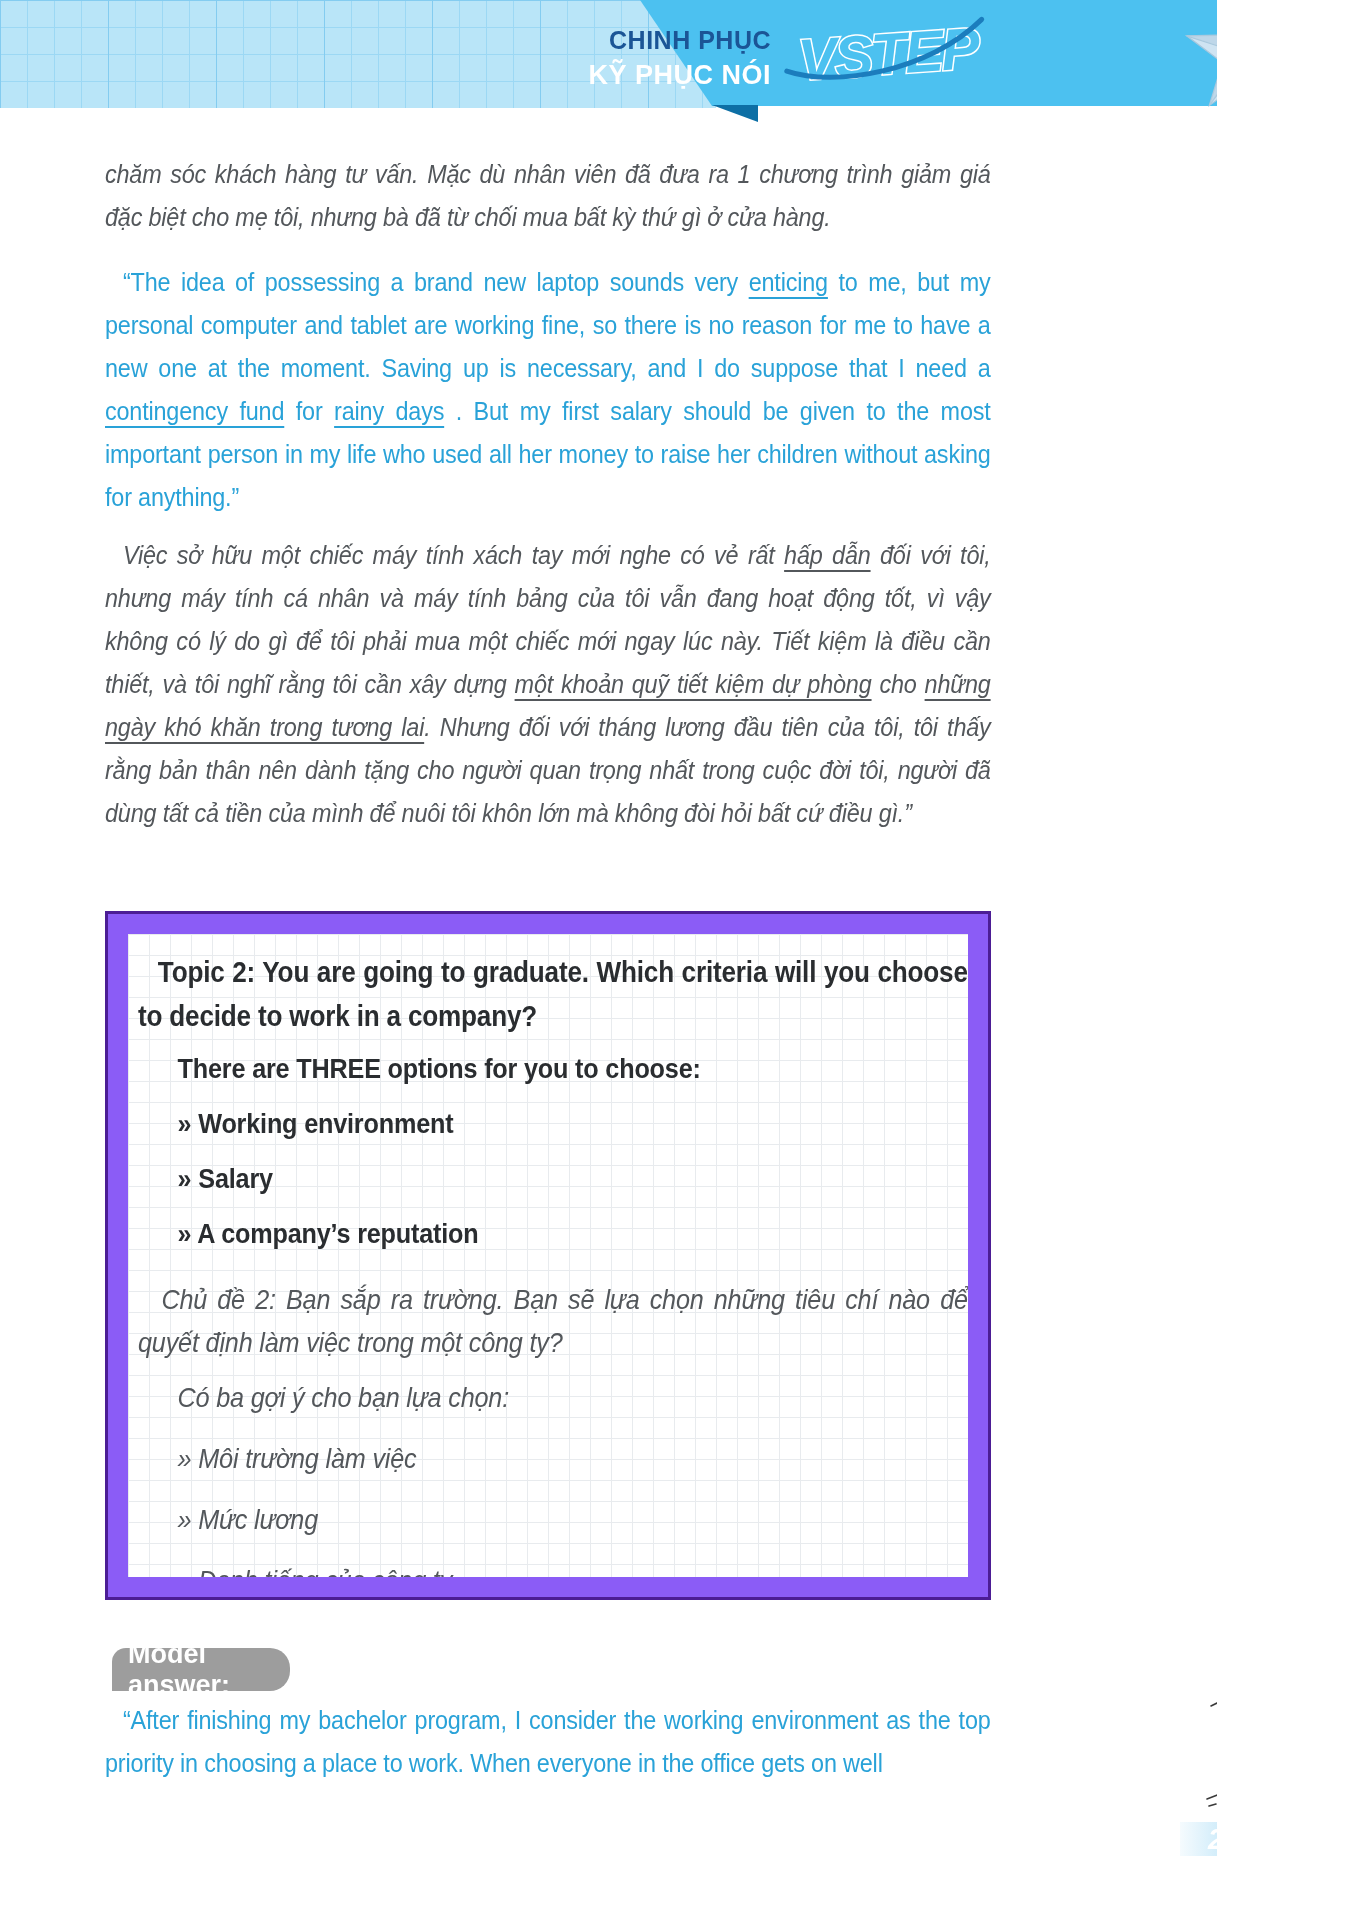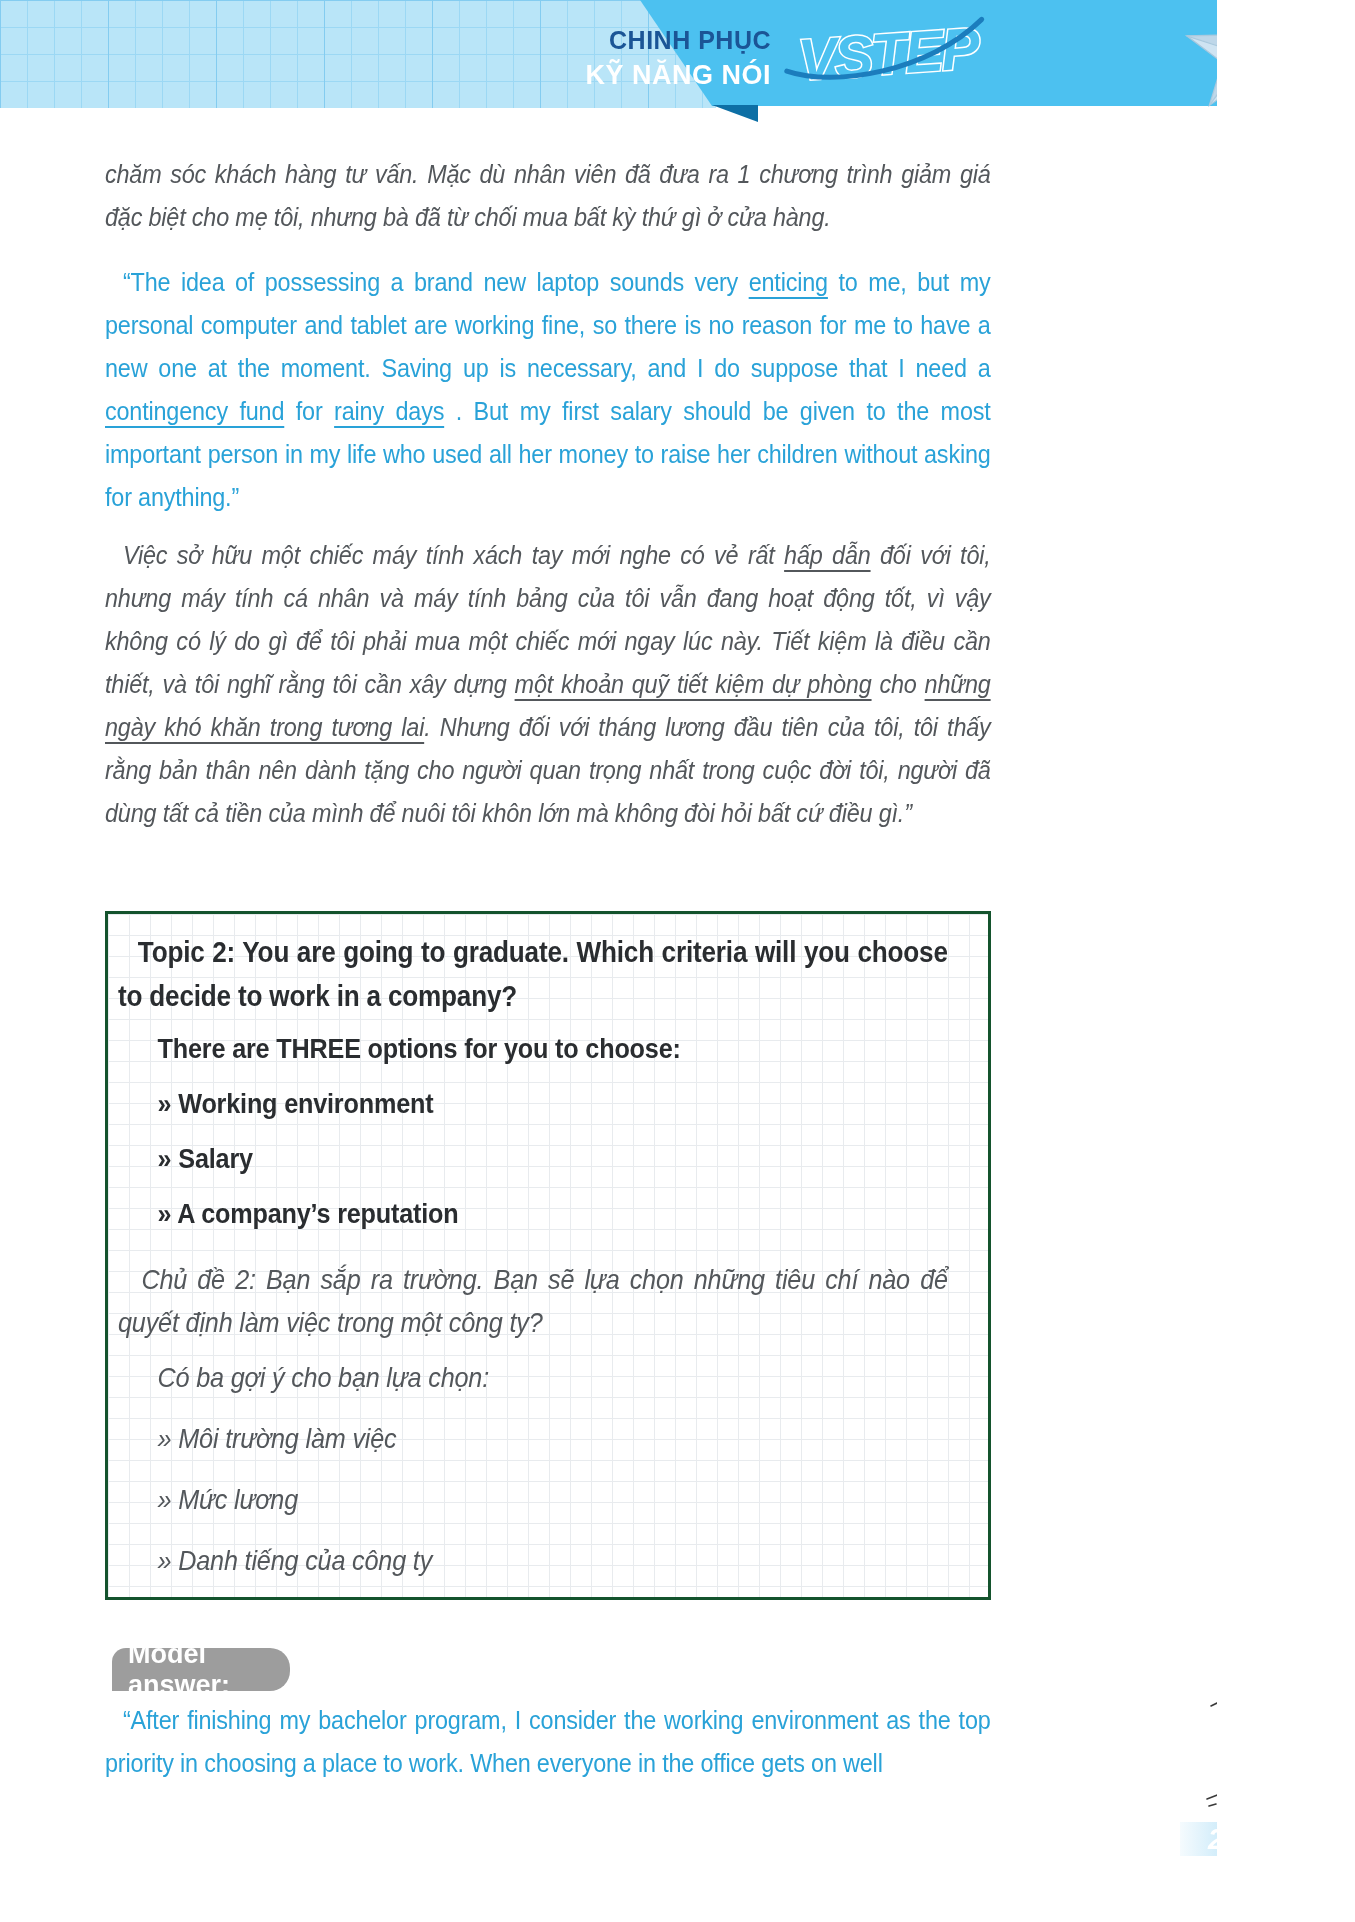--- a/index.html
+++ b/index.html
@@ -50,21 +50,21 @@
   .ind { text-indent:20px; }
   .u { text-decoration:underline; text-underline-offset:6px; text-decoration-thickness:2px; }
   #p1 { top:153px; }
   #p2 { top:261px; }
   #p3 { top:534px; }
   #p4 { top:1699px; }
 
   
   .topic-box {
     position:absolute; left:105px; top:911px; width:886px; height:689px;
-    box-sizing:border-box; border:3px solid #14532d; background:#8b5cf6; padding:0;
+    box-sizing:border-box; border:3px solid #4c1d95; background:#8b5cf6; padding:20px;
   }
   .box-inner {
     width:100%; height:100%; box-sizing:border-box; overflow:hidden;
     background-color:#ffffff;
     background-image:
       linear-gradient(#e8ebee 1px, transparent 1px),
       linear-gradient(90deg,#e8ebee 1px, transparent 1px);
     background-size:21px 21px;
     padding:6px 0 0 10px;
   }
@@ -102,21 +102,21 @@
 
 <div class="page">
 
   <div class="grid-strip"></div>
   <div class="banner-wrap">
     <div class="banner-fill"></div>
   </div>
   <div class="fold"></div>
   <div class="tagline">
     <div class="t1">CHINH PHỤC</div>
-    <div class="t2">KỸ NĂNG NÓI</div>
+    <div class="t2">KỸ PHỤC NÓI</div>
   </div>
   <svg class="vstep-logo" width="220" height="96" viewBox="0 0 220 96">
     <g transform="rotate(-4 110 48)">
       <text x="110" y="66" text-anchor="middle" font-family="Liberation Sans, sans-serif" font-size="58" font-style="italic" font-weight="bold" fill="#4cc1f0" stroke="#ffffff" stroke-width="3" paint-order="stroke" letter-spacing="-2">VSTEP</text>
       <path d="M8,56 C55,76 150,66 206,18" fill="none" stroke="#1b7dbd" stroke-width="5" stroke-linecap="round"></path>
     </g>
   </svg>
   <svg class="origami-star" width="180" height="130" viewBox="0 0 100 100">
     <polygon points="50,2 61.2,34.6 95.6,35.2 68.1,55.9 78.2,88.8 50,69 21.8,88.8 31.9,55.9 4.4,35.2 38.8,34.6" fill="#cfe4f2" stroke="#a8c8dd" stroke-width="1"></polygon>
     <g stroke="#a8c8dd" stroke-width="1">

